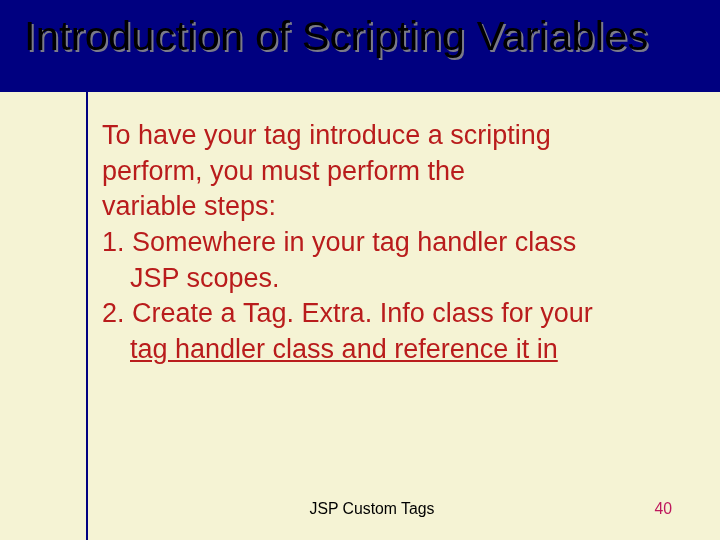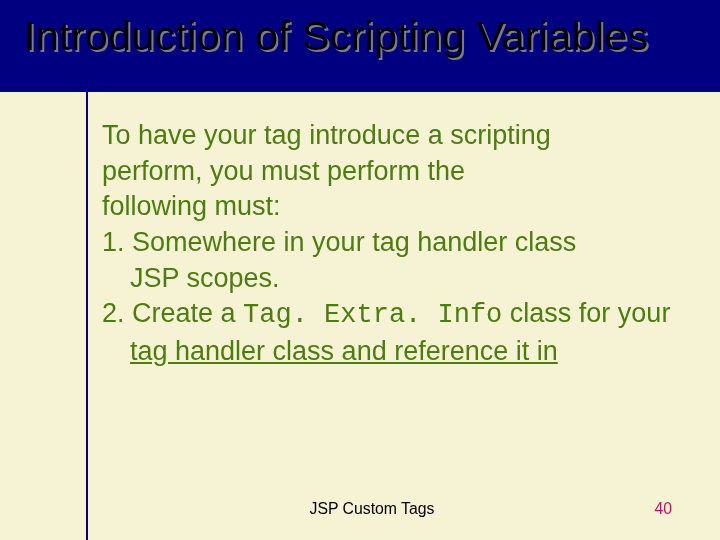--- a/index.html
+++ b/index.html
@@ -52,32 +52,32 @@
     left: 86px;
     width: 0;
     height: 448px;
     border-left: 2.5px solid #000080;
   }
   .content {
     position: absolute;
     top: 118px;
     left: 102px;
     width: 590px;
-    color: #4d7c0f;
+    color: #b91c1c;
     font-size: 27px;
     line-height: 1.32;
     font-weight: 400;
   }
   .content p { margin: 0; }
   .list-item {
     padding-left: 28px;
     text-indent: -28px;
   }
   .code {
-    font-family: Liberation Mono, monospace;
+    font-family: Liberation Sans, sans-serif;
   }
   .footer-center {
     position: absolute;
     bottom: 22px;
     left: 16px;
     width: 712px;
     text-align: center;
     font-size: 15.8px;
     color: #000;
   }
@@ -97,21 +97,21 @@
   <div class="header-band"></div>
 
   <div class="title-shadow">Introduction of Scripting Variables</div>
   <div class="title">Introduction of Scripting Variables</div>
 
   <div class="vline"></div>
 
   <div class="content">
     <p>To have your tag introduce a scripting</p>
     <p>perform, you must perform the</p>
-    <p>following must:</p>
+    <p>variable steps:</p>
 
     <p class="list-item">1. Somewhere in your tag handler class</p>
     <p class="list-item" style="padding-left:28px; text-indent:0;">JSP scopes.</p>
 
     <p class="list-item"><span>2. Create a </span><span class="code">Tag. Extra. Info</span><span> class for your</span></p>
     <p class="list-item" style="padding-left:28px; text-indent:0;text-decoration:underline;">tag handler class and reference it in</p>
   </div>
 
   <div class="footer-center">JSP Custom Tags</div>
   <div class="footer-num">40</div>

